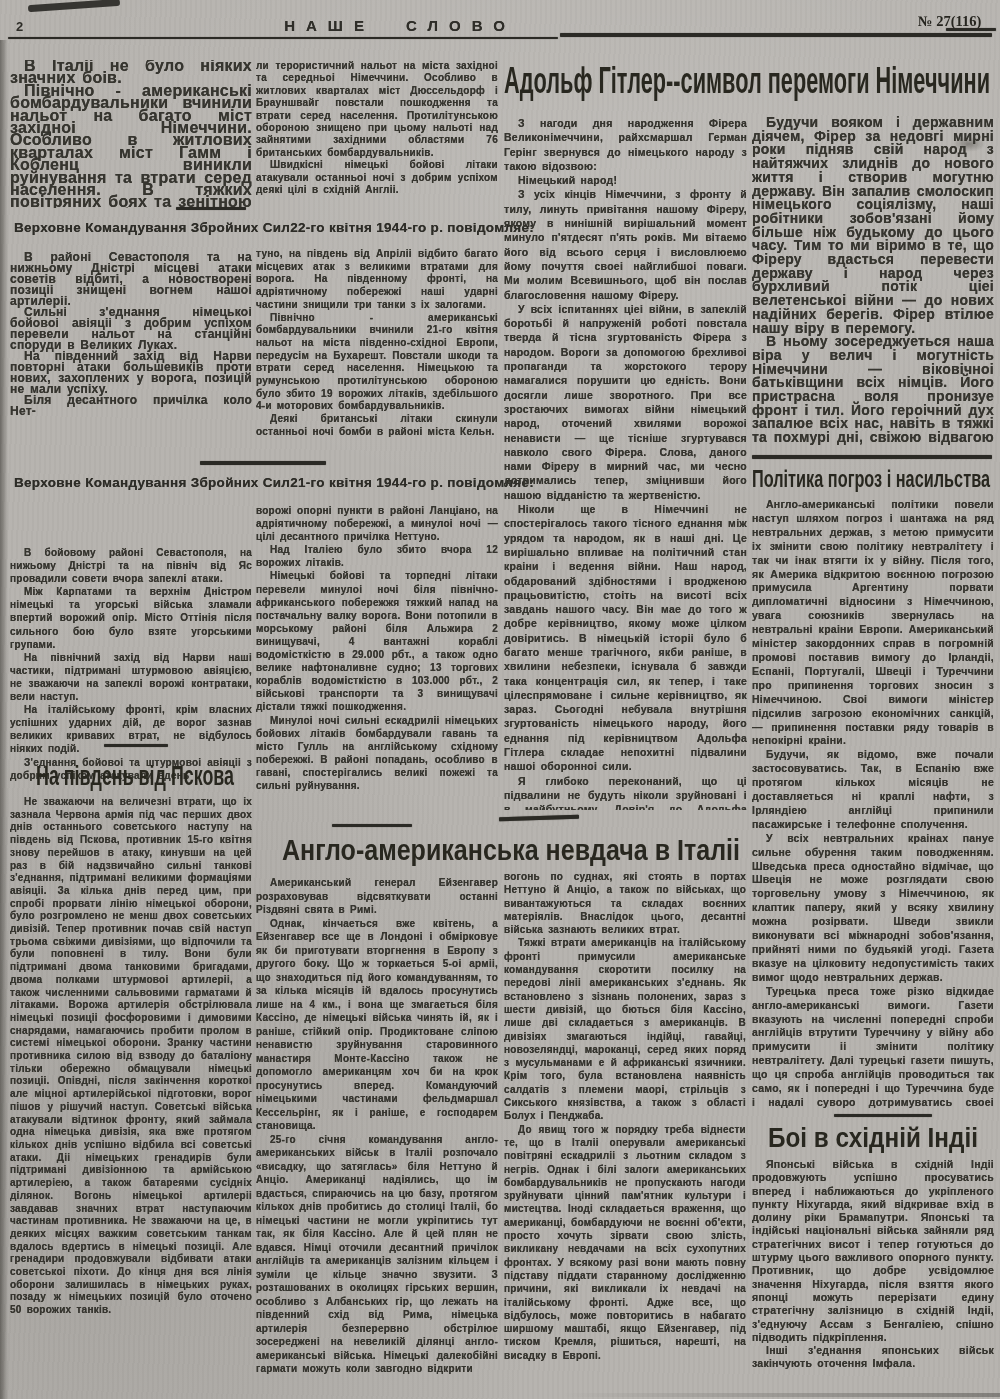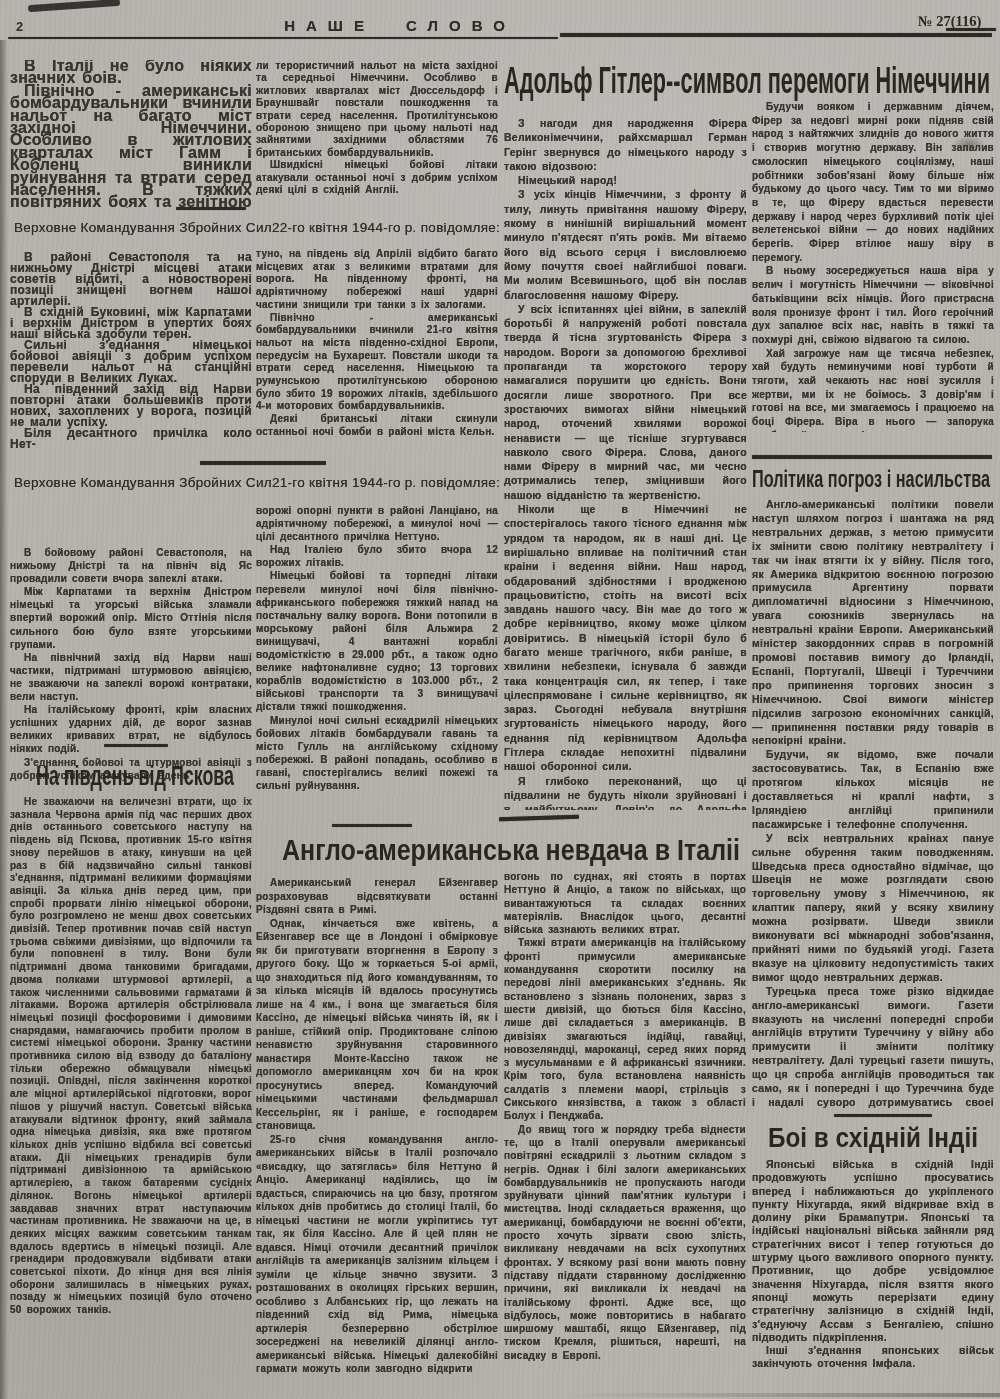--- a/index.html
+++ b/index.html
@@ -16,21 +16,21 @@
   .blk{
     position:absolute;overflow:hidden;text-align:justify;font-weight:700;
     color:#36352f;text-shadow:0 0 .5px rgba(45,44,38,.85);
     letter-spacing:.25px;word-spacing:2px;
   }
   .blk p{margin:0;text-indent:14px;}
   .blk p.noindent{text-indent:0;}
   .rule{position:absolute;background:#2b2a25;border-radius:1px;box-shadow:0 0 1px rgba(43,42,37,.7);}
   .comm-hd{
     position:absolute;display:flex;justify-content:space-between;align-items:flex-start;
-    font-weight:400;font-size:13.5px;color:#2d2c27;text-shadow:0 0 .5px rgba(45,44,38,.8);
+    font-weight:700;font-size:13.5px;color:#2d2c27;text-shadow:0 0 .5px rgba(45,44,38,.8);
     letter-spacing:.3px;white-space:nowrap;
   }
   svg.hd{position:absolute;overflow:visible;}
   svg.hd text{
     font-family:"Liberation Sans", sans-serif;font-weight:700;fill:#28271f;
     letter-spacing:0;
   }
   .masthead{
     position:absolute;left:250px;top:17px;width:300px;text-align:center;
     font-size:15px;font-weight:700;letter-spacing:11px;word-spacing:16px;color:#2e2d28;
@@ -86,21 +86,20 @@
     </div>
 
   <div class="rule" style="left:176px;top:207px;width:70px;height:3px;"></div>
 
   <div class="comm-hd" style="left:14px;top:220px;width:478px;">
     <span>Верховне Командування Збройних Сил</span>
     <span>22-го квітня 1944-го р. повідомляе:</span>
   </div>
   <div class="blk" style="left:10px;top:252px;width:242px;height:212px;font-size:12px;line-height:11px;">
       <p>В районі Севастополя та на нижньому Дністрі місцеві атаки советів відбиті, а новостворені позиціі знищені вогнем нашоі артилеріі.</p>
-      <p>В східній Буковині, між Карпатами і верхнім Дністром в упертих боях наші війська здобули терен.</p>
       <p>Сильні з'еднання німецькоі бойовоі авіяціі з добрим успіхом перевели нальот на станційні споруди в Великих Луках.</p>
       <p>На південний захід від Нарви повторні атаки большевиків проти нових, захоплених у ворога, позицій не мали успіху.</p>
       <p>Біля десантного причілка коло Нет-</p>
     </div>
   <div class="blk" style="left:256px;top:248px;width:242px;height:212px;font-size:10px;line-height:12.7px;">
       <p class="noindent">туно, на південь від Апріліі відбито багато місцевих атак з великими втратами для ворога. На південному фронті, на адріятичному побережжі наші ударні частини знищили три танки з іх залогами.</p>
       <p>Північно - американські бомбардувальники вчинили 21-го квітня нальот на міста південно-східноі Европи, передусім на Бухарешт. Повстали шкоди та втрати серед населення. Німецькою та румунською протилітунською обороною було збито 19 ворожих літаків, здебільшого 4-и моторових бомбардувальників.</p>
       <p>Деякі британські літаки скинули останньоі ночі бомби в районі міста Кельн.</p>
     </div>
 
@@ -154,21 +153,21 @@
   </svg>
   <div class="blk" style="left:504px;top:116px;width:243px;height:694px;font-size:10.5px;line-height:14.3px;">
       <p>З нагоди дня народження Фірера Великонімеччини, райхсмаршал Герман Герінг звернувся до німецького народу з такою відозвою:</p>
       <p>Німецький народ!</p>
       <p>З усіх кінців Німеччини, з фронту й тилу, линуть привітання нашому Фіреру, якому в нинішній вирішальний момент минуло п'ятдесят п'ять років. Ми вітаемо його від всього серця і висловлюемо йому почуття своеі найглибшоі поваги. Ми молим Всевишнього, щоб він послав благословення нашому Фіреру.</p>
       <p>У всіх іспитаннях ціеі війни, в запеклій боротьбі й напруженій роботі повстала тверда й тісна згуртованість Фірера з народом. Вороги за допомогою брехливоі пропаганди та жорстокого терору намагалися порушити цю едність. Вони досягли лише зворотного. При все зростаючих вимогах війни німецький народ, оточений хвилями ворожоі ненависти — ще тісніше згуртувався навколо свого Фірера. Слова, даного нами Фіреру в мирний час, ми чесно дотримались тепер, зміцнивши його нашою відданістю та жертвеністю.</p>
       <p>Ніколи ще в Німеччині не спостерігалось такого тісного еднання між урядом та народом, як в наші дні. Це вирішально впливае на політичний стан краіни і ведення війни. Наш народ, обдарований здібностями і вродженою працьовитістю, стоіть на висоті всіх завдань нашого часу. Він мае до того ж добре керівництво, якому може цілком довіритись. В німецькій історіі було б багато менше трагічного, якби раніше, в хвилини небезпеки, існувала б завжди така концентрація сил, як тепер, і таке цілеспрямоване і сильне керівництво, як зараз. Сьогодні небувала внутрішня згуртованість німецького народу, його еднання під керівництвом Адольфа Гітлера складае непохитні підвалини нашоі оборонноі сили.</p>
       <p>Я глибоко переконаний, що ці підвалини не будуть ніколи зруйновані і в майбутньому. Довір'я до Адольфа Гітлера дуже глибоко проникло в серце і свідомість кожного німця. Кожний з нас прекрасно усвідомлюе необхідність в сильному вольовому керівництві.</p>
     </div>
   <div class="rule" style="left:499px;top:816px;width:80px;height:4px;transform:rotate(-2deg);"></div>
-  <div class="blk" style="left:752px;top:100px;width:242px;height:332px;font-size:10px;line-height:13.7px;">
+  <div class="blk" style="left:752px;top:116px;width:242px;height:332px;font-size:14px;line-height:13.7px;">
       <p>Будучи вояком і державним діячем, Фірер за недовгі мирні роки підняв свій народ з найтяжчих злиднів до нового життя і створив могутню державу. Він запалив смолоскип німецького соціялізму, наші робітники зобов'язані йому більше ніж будькому до цього часу. Тим то ми віримо в те, що Фіреру вдасться перевести державу і народ через бурхливий потік ціеі велетенськоі війни — до нових надійних берегів. Фірер втілюе нашу віру в перемогу.</p>
       <p>В ньому зосереджуеться наша віра у велич і могутність Німеччини — віковічноі батьківщини всіх німців. Його пристрасна воля пронизуе фронт і тил. Його героічний дух запалюе всіх нас, навіть в тяжкі та похмурі дні, свіжою відвагою та силою.</p>
       <p>Хай загрожуе нам ще тисяча небезпек, хай будуть неминучими нові турботи й тяготи, хай чекають нас нові зусилля і жертви, ми іх не боімось. З довір'ям і готові на все, ми змагаемось і працюемо на боці Фірера. Віра в нього — запорука свободи й перемоги!</p>
     </div>
 
   <div class="rule" style="left:752px;top:455px;width:240px;height:4px;"></div>
 
   <svg class="hd" style="left:752px;top:464px;" width="244" height="30">
     <text x="0" y="23" font-size="23" textLength="238" lengthAdjust="spacingAndGlyphs">Політика погроз і насильства</text>
   </svg>

